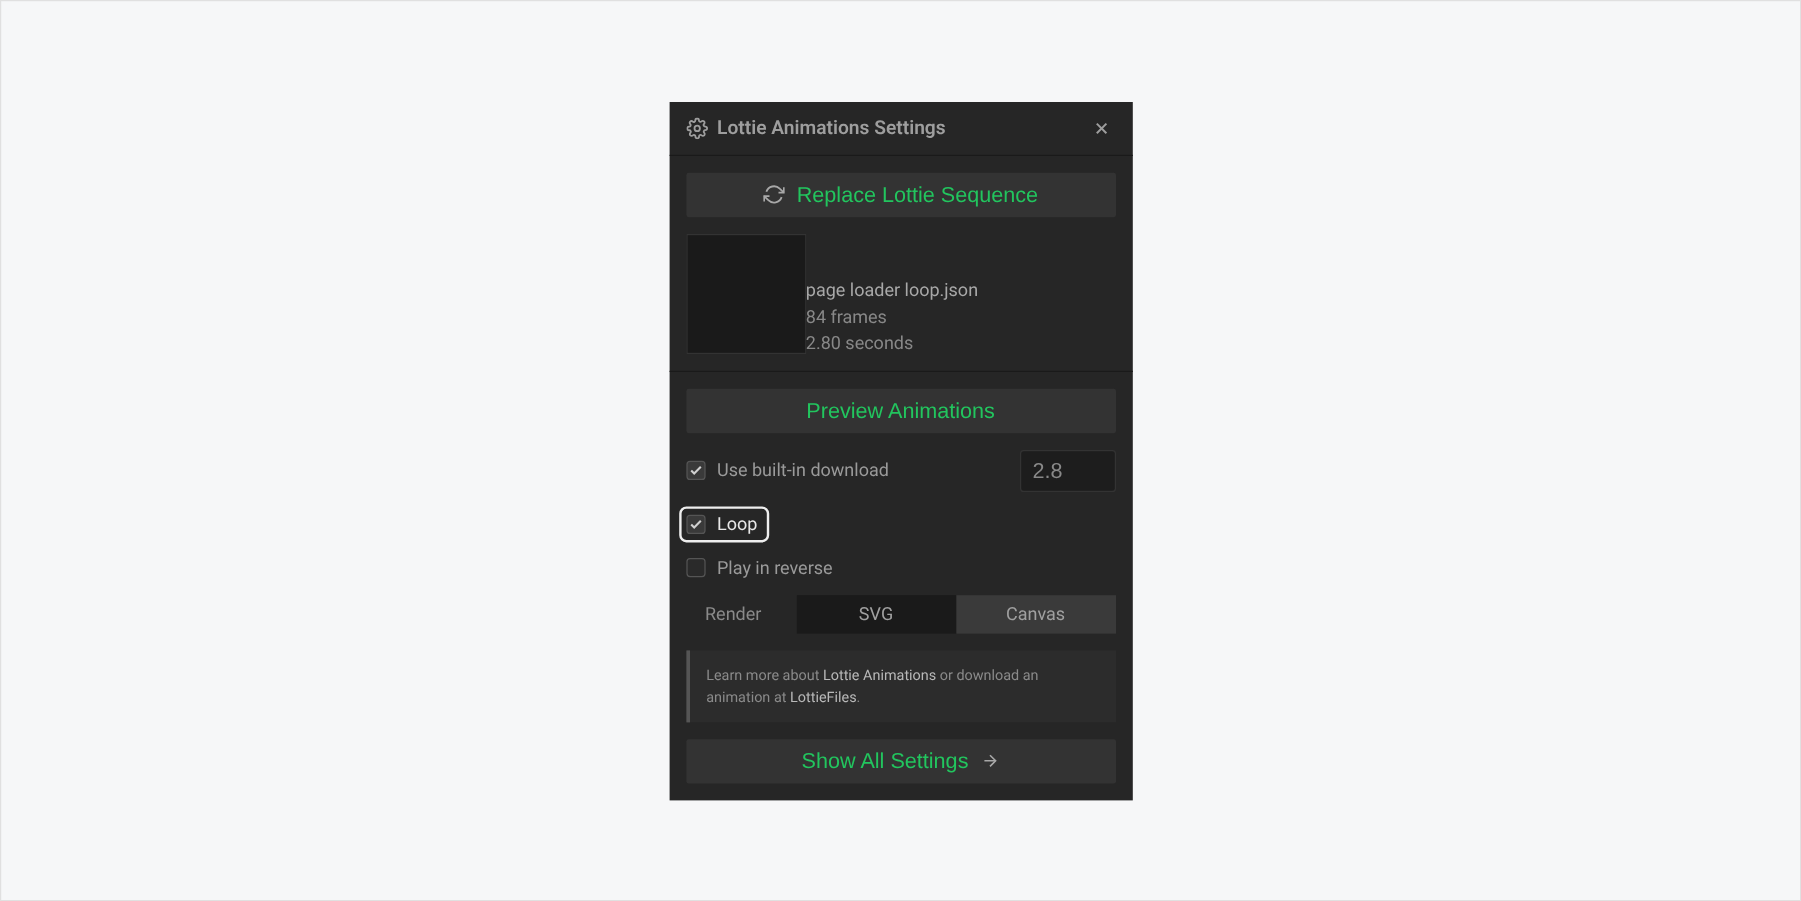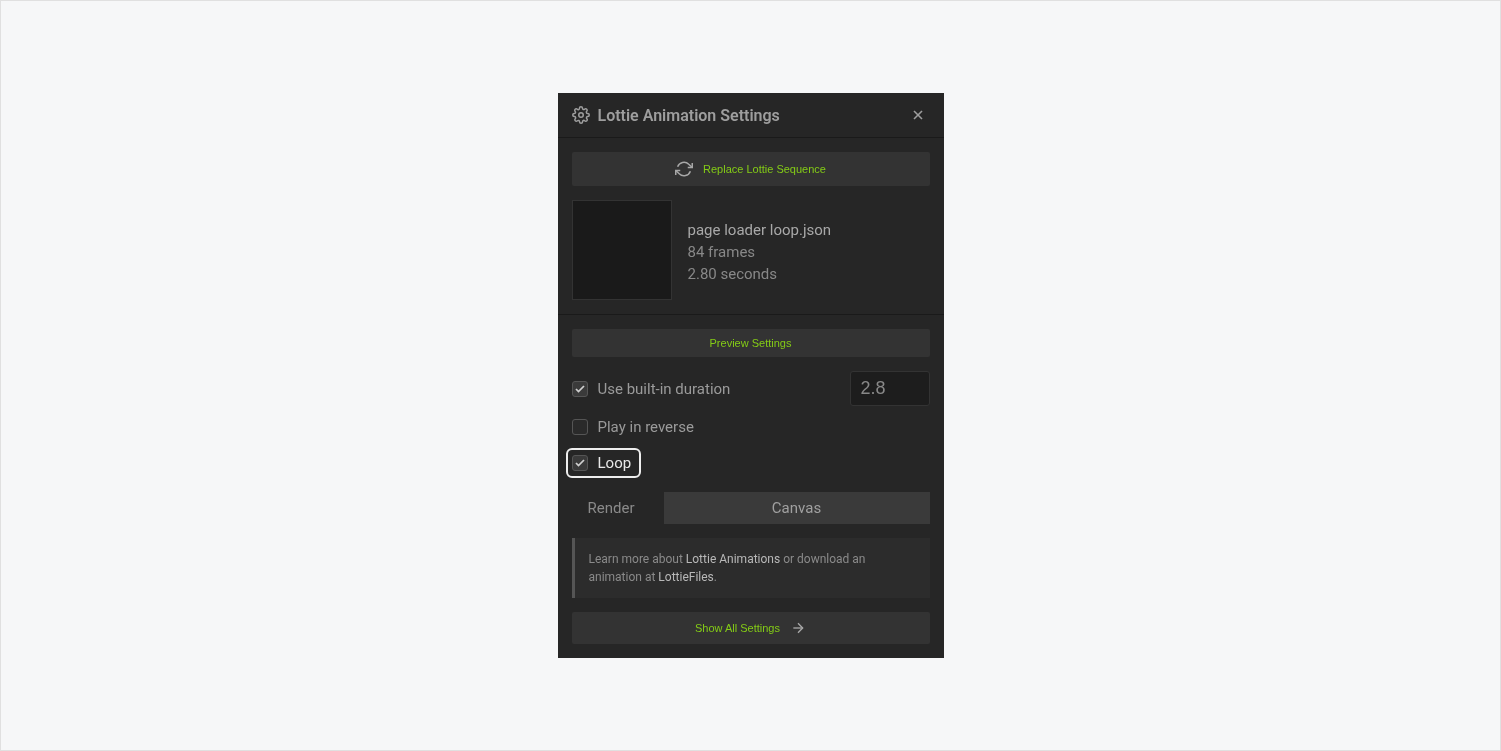--- a/index.html
+++ b/index.html
@@ -46,35 +46,34 @@
   }
   .panel-body {
     padding: 14px;
     display: flex;
     flex-direction: column;
     gap: 14px;
   }
   .btn {
     background: #333333;
     border: none;
-    color: #84cc16;
-    font-size: 11px;
+    color: #22c55e;
+    font-size: 18px;
     padding: 8px 0;
     width: 100%;
     cursor: pointer;
     display: flex;
     align-items: center;
     justify-content: center;
     gap: 10px;
     border-radius: 2px;
   }
   .file-row {
     display: flex;
-    gap: 16px;
-    align-items: center;
+    align-items: flex-end;
   }
   .thumb {
     width: 100px;
     height: 100px;
     background: #1a1a1a;
     border: 1px solid #333;
   }
   .file-meta {
     display: flex;
     flex-direction: column;
@@ -173,21 +172,21 @@
 <div class="panel">
 
   <div class="panel-header">
     <div class="panel-title">
       <span>
         <svg width="18" height="18" viewBox="0 0 24 24" fill="none" stroke="#9e9e9e" stroke-width="2">
           <circle cx="12" cy="12" r="3"></circle>
           <path d="M19.4 15a1.65 1.65 0 0 0 .33 1.82l.06.06a2 2 0 1 1-2.83 2.83l-.06-.06a1.65 1.65 0 0 0-1.82-.33 1.65 1.65 0 0 0-1 1.51V21a2 2 0 1 1-4 0v-.09a1.65 1.65 0 0 0-1-1.51 1.65 1.65 0 0 0-1.82.33l-.06.06a2 2 0 1 1-2.83-2.83l.06-.06a1.65 1.65 0 0 0 .33-1.82 1.65 1.65 0 0 0-1.51-1H3a2 2 0 1 1 0-4h.09a1.65 1.65 0 0 0 1.51-1 1.65 1.65 0 0 0-.33-1.82l-.06-.06a2 2 0 1 1 2.83-2.83l.06.06a1.65 1.65 0 0 0 1.82.33h0a1.65 1.65 0 0 0 1-1.51V3a2 2 0 1 1 4 0v.09a1.65 1.65 0 0 0 1 1.51h0a1.65 1.65 0 0 0 1.82-.33l.06-.06a2 2 0 1 1 2.83 2.83l-.06.06a1.65 1.65 0 0 0-.33 1.82v0a1.65 1.65 0 0 0 1.51 1H21a2 2 0 1 1 0 4h-.09a1.65 1.65 0 0 0-1.51 1z"></path>
         </svg>
       </span>
-      <span>Lottie Animation Settings</span>
+      <span>Lottie Animations Settings</span>
     </div>
     <button class="close-btn">
       <span>
         <svg width="16" height="16" viewBox="0 0 24 24" fill="none" stroke="#9e9e9e" stroke-width="2.5">
           <line x1="18" y1="6" x2="6" y2="18"></line>
             <line x1="6" y1="6" x2="18" y2="18"></line>
         </svg>
       </span>
     </button>
   </div>
@@ -211,60 +210,61 @@
       <div class="file-meta">
         <div class="file-name">page loader loop.json</div>
         <div>84 frames</div>
         <div>2.80 seconds</div>
       </div>
     </div>
 
     <div class="divider"></div>
 
     <button class="btn">
-      <span>Preview Settings</span>
+      <span>Preview Animations</span>
     </button>
 
     <div class="check-rows">
 
       <div class="row">
         <span class="checkbox checked">
           <span>
             <svg width="12" height="12" viewBox="0 0 24 24" fill="none" stroke="#d0d0d0" stroke-width="3.5">
                 <polyline points="20 6 9 17 4 12"></polyline>
               </svg>
           </span>
         </span>
-        <span class="check-label">Use built-in duration</span>
+        <span class="check-label">Use built-in download</span>
         <input class="duration-input" value="2.8" style="">
-      </div>
-
-      <div class="row">
-        <span class="checkbox"></span>
-        <span class="check-label">Play in reverse</span>
       </div>
 
       <div class="row">
         <span class="loop-highlight">
           <span class="checkbox checked">
             <span>
               <svg width="12" height="12" viewBox="0 0 24 24" fill="none" stroke="#d0d0d0" stroke-width="3.5">
                   <polyline points="20 6 9 17 4 12"></polyline>
                 </svg>
             </span>
           </span>
           <span class="check-label" style="color:#e8e8e8">Loop</span>
         </span>
       </div>
 
+      <div class="row">
+        <span class="checkbox"></span>
+        <span class="check-label">Play in reverse</span>
+      </div>
+
     </div>
 
     <div class="render-row">
       <span class="render-label">Render</span>
       <div class="segmented">
+        <div class="seg-btn active">SVG</div>
         <div class="seg-btn inactive">Canvas</div>
       </div>
     </div>
 
     <div class="info-box">
       <span>Learn more about </span><span class="link">Lottie Animations</span><span> or download an animation at </span><span class="link">LottieFiles</span><span>.</span>
     </div>
 
     <button class="btn">
       <span>Show All Settings</span>

